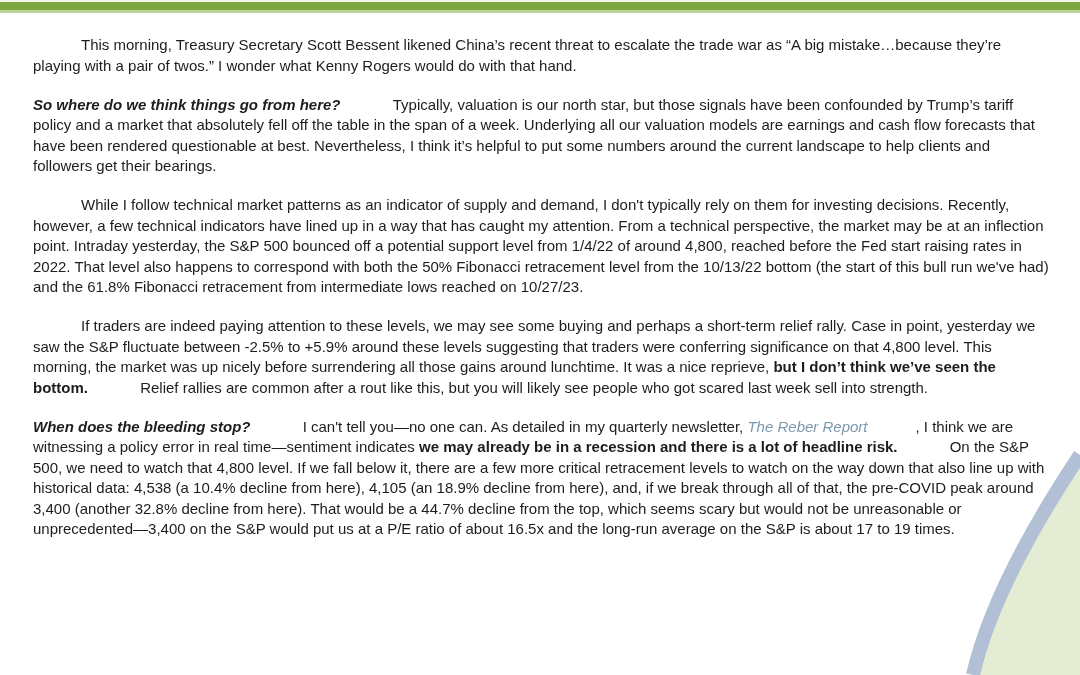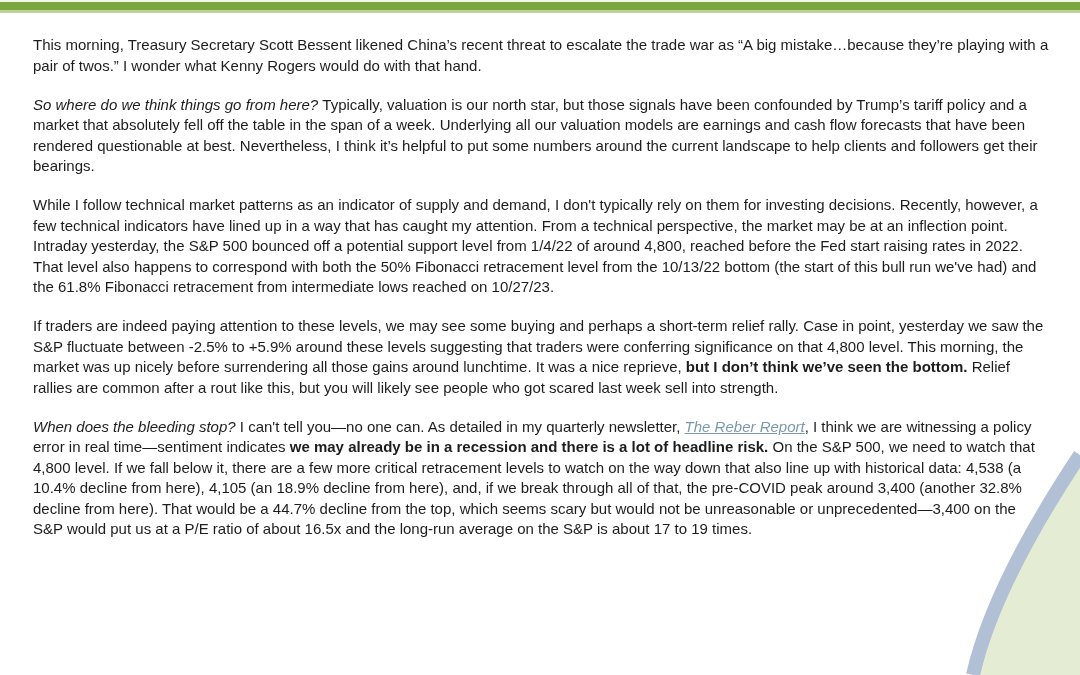--- a/index.html
+++ b/index.html
@@ -26,27 +26,26 @@
     position: absolute;
     left: 33px;
     top: 35px;
     width: 1016px;
     color: var(--text-color, #1d1d1d);
     font-size: 15px;
     line-height: 20.5px;
     text-align: left;
   }
   .text-block p { margin: 0 0 18.5px 0; }
-  .seg-regular { font-weight: normal; font-style: normal; }
+  .seg-regular { font-weight: normal; font-style: normal; margin-left: 48px; }
   .seg-bold { font-weight: bold; }
-  .seg-bold-italic { font-weight: normal; font-style: italic; text-align: center; }
+  .seg-bold-italic { font-weight: bold; font-style: italic; text-align: center; }
   a.seg-link {
     color: var(--link-color, #7b99ad);
     font-style: italic;
-    text-decoration: underline;
     cursor: pointer;
   }
 
   
   .corner-graphic {
     position: absolute;
     right: 0;
     bottom: 0;
     width: 230px;
     height: 240px;

